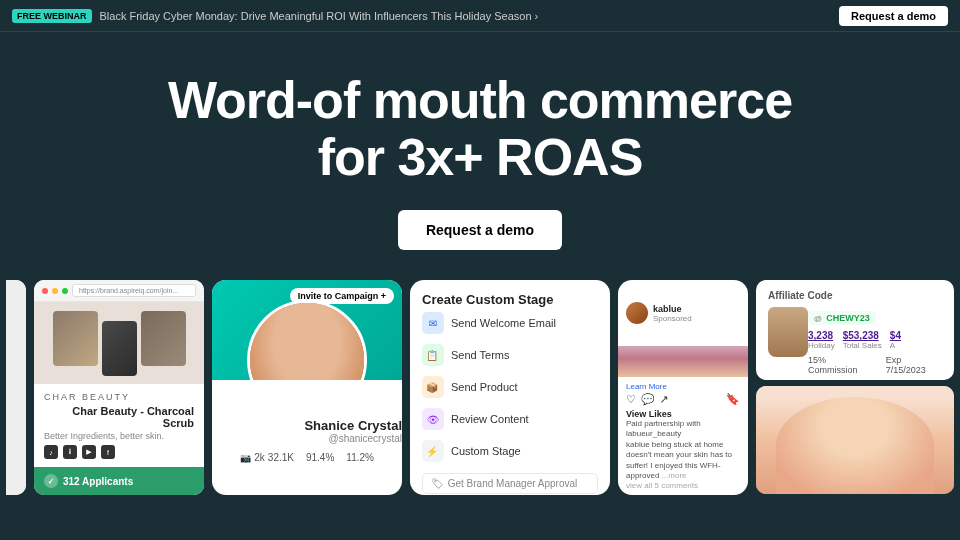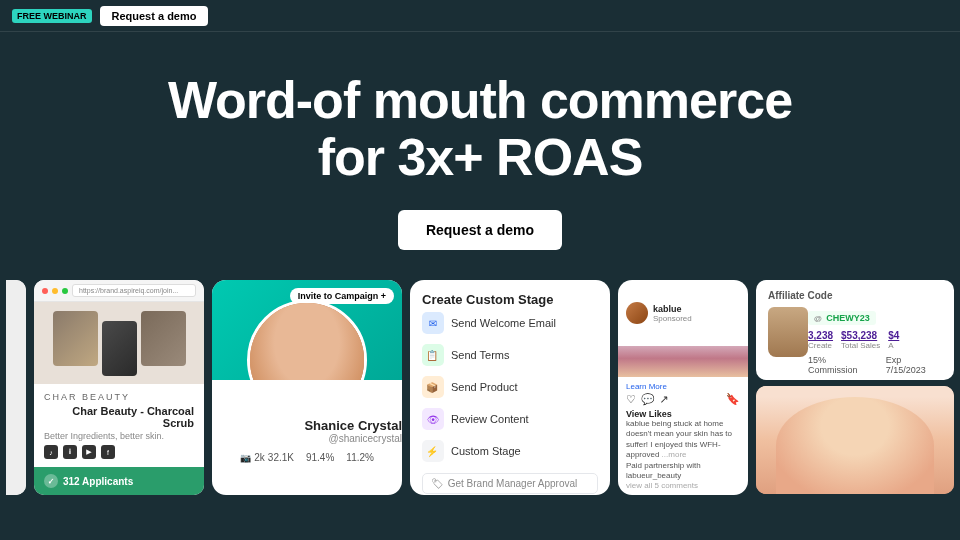--- a/index.html
+++ b/index.html
@@ -509,20 +509,24 @@
       background: radial-gradient(circle at 50% 40%, #e8b896 30%, #c47a45 100%);
       position: relative;
     }
 
   </style>
 </head>
 <body>
 
 <div class="top-banner">
   <span class="free-webinar-badge">FREE WEBINAR</span>
+  <span class="banner-text">
+    <span>Black Friday Cyber Monday: Drive Meaningful ROI With Influencers This Holiday Season</span>
+    <span>›</span>
+  </span>
   <button class="request-demo-btn-banner">Request a demo</button>
 </div>
 
 <div class="hero">
   <h1 class="hero-title">
     <span>Word-of mouth commerce</span>
     <span>for 3x+ ROAS</span>
   </h1>
   <button class="request-demo-btn-hero">Request a demo</button>
 </div>
@@ -637,44 +641,44 @@
     <div class="card4-actions">
       <div class="learn-more-link">Learn More</div>
       <div class="action-icons">
         <span class="action-icon">♡</span>
         <span class="action-icon">💬</span>
         <span class="action-icon">↗</span>
         <span class="action-icon" style="margin-left:auto;">🔖</span>
       </div>
       <div class="card4-likes">View Likes</div>
       <div class="card4-caption">
+        <span>Paid partnership with labueur_beauty</span>
+      </div>
+      <div class="card4-caption">
         <span>kablue being stuck at home doesn't mean your skin has to suffer! I enjoyed this WFH-approved</span>
         <span class="card4-more">...more</span>
-      </div>
-      <div class="card4-caption">
-        <span>Paid partnership with labueur_beauty</span>
       </div>
       <div class="card4-more">view all 5 comments</div>
     </div>
   </div>
 
   <div class="card5-container">
     <div class="card5-top card">
       <div class="card5-title">Affiliate Code</div>
       <div class="affiliate-product">
         <div class="product-bottle"></div>
         <div class="affiliate-info">
           <div class="code-badge">
             <span style="font-size:8px; color:#888; margin-right:2px;">@</span>
             <span>CHEWY23</span>
           </div>
           <div class="affiliate-stats">
             <div class="aff-stat">
               <div class="aff-stat-num">3,238</div>
-              <div class="aff-stat-label">Create</div>
+              <div class="aff-stat-label">Holiday</div>
             </div>
             <div class="aff-stat">
               <div class="aff-stat-num">$53,238</div>
               <div class="aff-stat-label">Total Sales</div>
             </div>
             <div class="aff-stat">
               <div class="aff-stat-num">$4</div>
               <div class="aff-stat-label">A</div>
             </div>
           </div>

